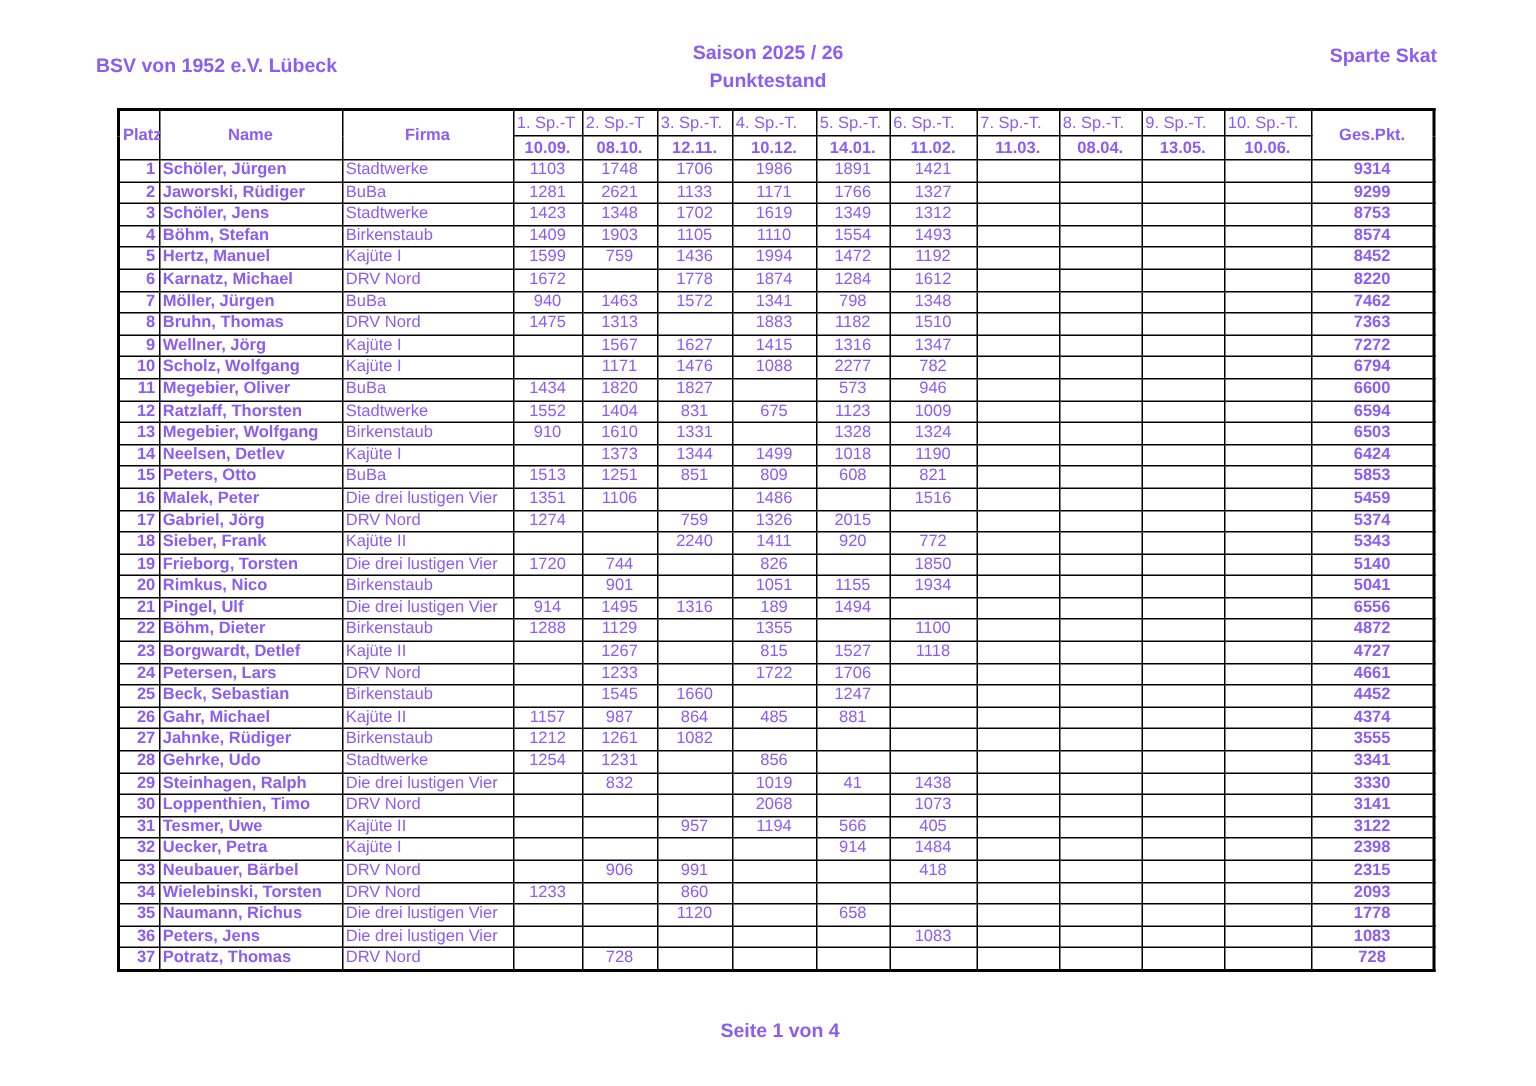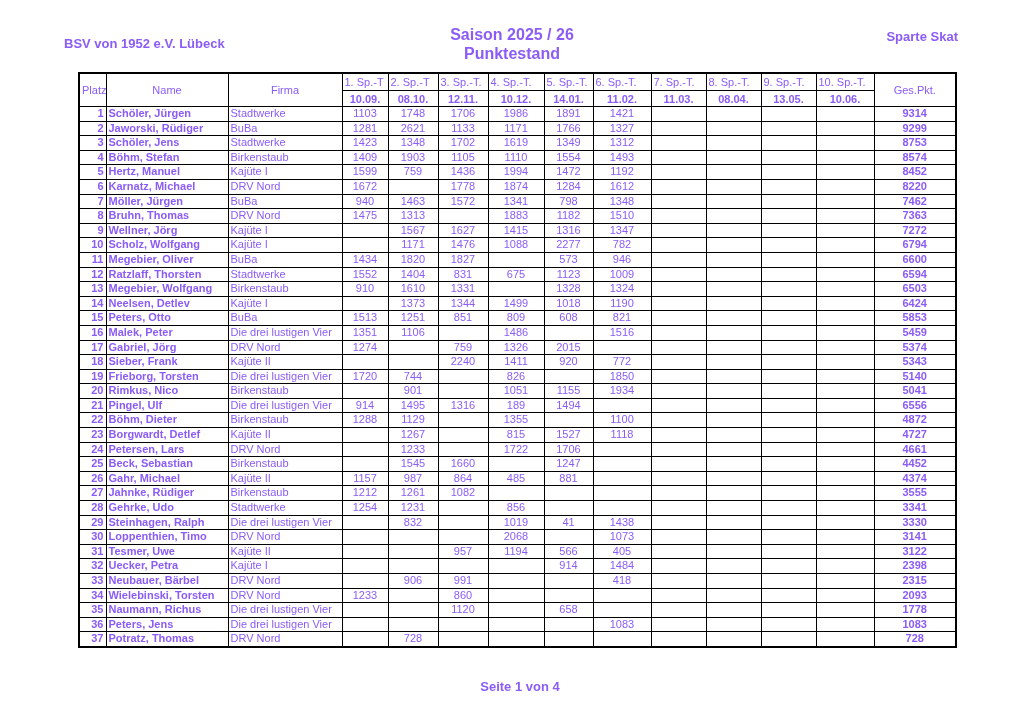--- a/index.html
+++ b/index.html
@@ -10,21 +10,21 @@
     font-family:"Liberation Sans", sans-serif;
     color:#8b5cf6;
     overflow:hidden;
   }
   .club-name {
     position:absolute; left:64px; top:36px;
     font-size:13px; font-weight:bold; white-space:nowrap;
   }
   .center-title {
     position:absolute; left:0; right:0; top:25px;
-    text-align:center; font-size:16px; font-weight:bold; line-height:19px;
+    text-align:center; font-size:13px; font-weight:bold; line-height:19px;
   }
   .section-title {
     position:absolute; right:66px; top:29px;
     font-size:13px; font-weight:bold; white-space:nowrap;
   }
   table.points {
     position:absolute; left:78px; top:72px;
     border-collapse:collapse; table-layout:fixed;
     width:877px;
     border:2px solid #000;
@@ -33,21 +33,21 @@
     border:1px solid #000;
     font-size:11px;
     padding:0 2px;
     overflow:visible;
     white-space:nowrap;
   }
   thead th { text-align:center; }
   thead tr.r1 th { height:16px; }
   thead tr.r2 th { height:15px; font-weight:bold; }
   th.round-label { font-weight:normal; text-align:left; padding-left:1px; }
-  th.static-head { font-weight:normal; }
+  th.static-head { font-weight:bold; }
   tbody td { height:13.6px; line-height:13.6px; }
   td.platz { text-align:right; font-weight:bold; padding-right:2px; }
   td.name  { text-align:left; font-weight:bold; }
   td.firma { text-align:left; font-weight:normal; }
   td.score { text-align:center; font-weight:normal; padding:0; }
   td.total { text-align:center; font-weight:bold; padding:0; }
   .page-footer {
     position:absolute; left:0; right:0; top:679px;
     text-align:center; font-size:13px; font-weight:bold;margin-left:16px;
   }

